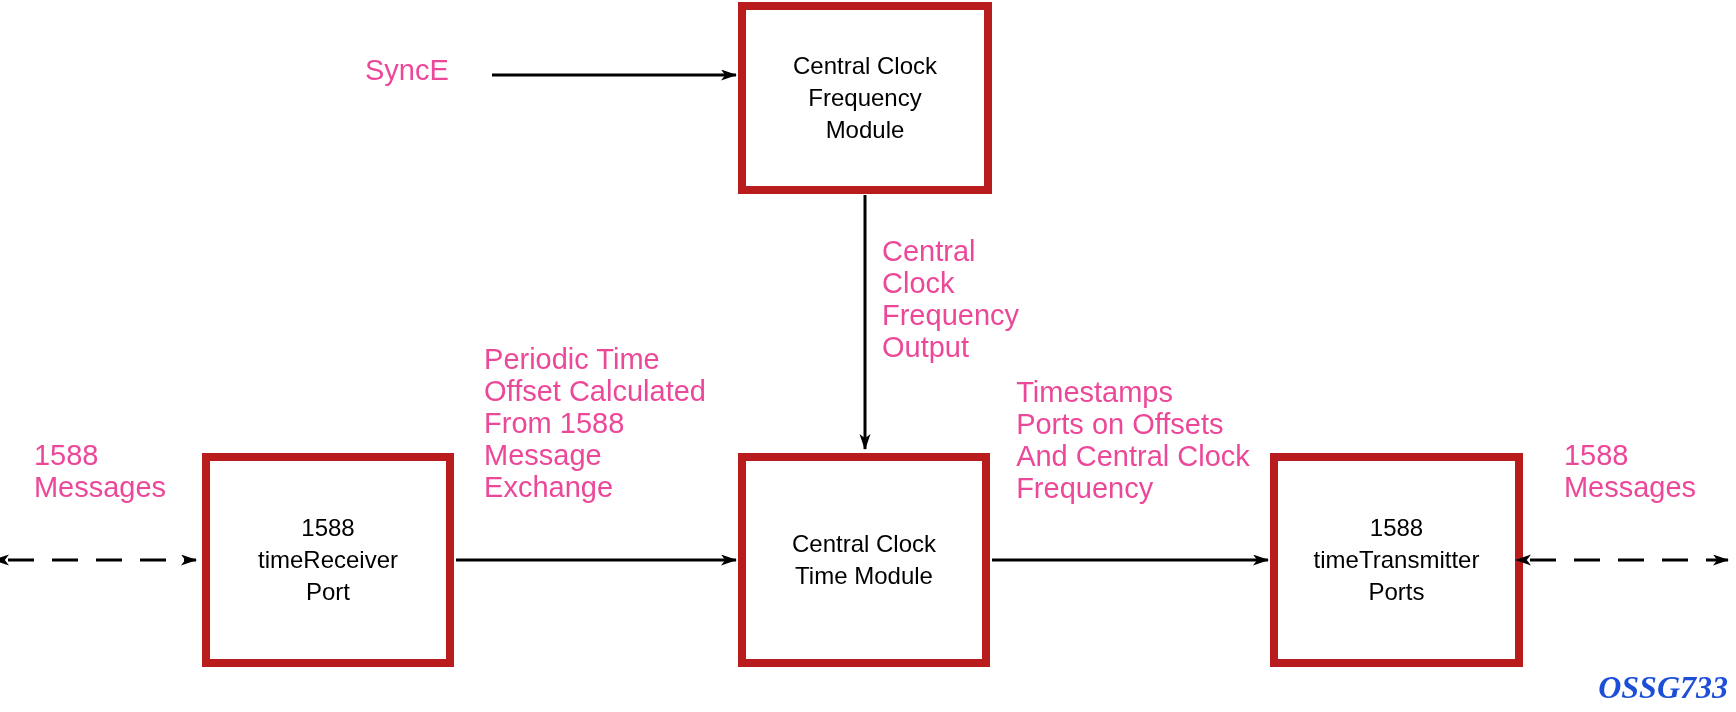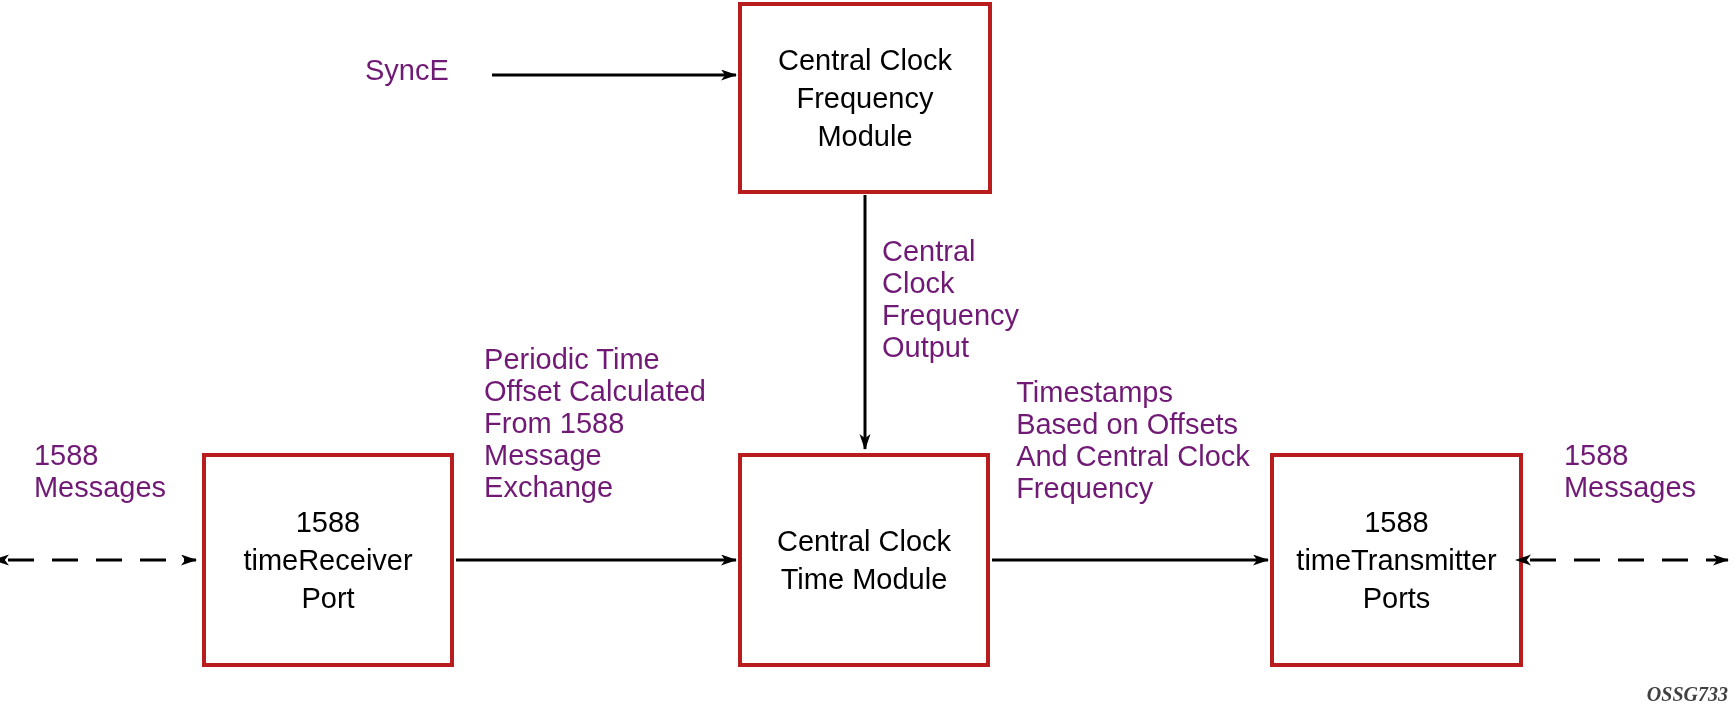--- a/index.html
+++ b/index.html
@@ -8,53 +8,53 @@
     width:1736px;height:712px;
     font-family:"Liberation Sans", sans-serif;
     color:#000000;
     overflow:hidden;
   }
   #canvas{position:relative;width:1736px;height:712px;background:#ffffff;}
 
   .box{
     position:absolute;
     box-sizing:border-box;
-    border:4px solid #b91c1c;
+    border:8px solid #b91c1c;
     background:#ffffff;
     display:flex;
     align-items:center;
     justify-content:center;
     text-align:center;
-    font-size:29px;
+    font-size:24px;
     line-height:1.32;
     white-space:pre-line;
   }
 
   .lbl{
     position:absolute;
     font-size:29px;
     line-height:1.1;
     white-space:pre-line;
-    color:#701a75;
+    color:#ec4899;
   }
   .lbl.center{transform:translateX(-50%);}
   .lbl.left{text-align:left;}
 
   svg.overlay{
     position:absolute;left:0;top:0;width:1736px;height:712px;
     pointer-events:none;
   }
 
   .credit{
     position:absolute;
     font-family:"Liberation Serif", serif;
     font-style:italic;
     font-weight:bold;
-    font-size:20px;
-    color:#404040;
+    font-size:32px;
+    color:#1d4ed8;
     margin-left:43px;
   }
 </style>
 </head>
 <body>
 
 <div id="canvas">
 
   <div class="box" style="left:738px;top:2px;width:254px;height:192px;">Central Clock
 Frequency
@@ -101,21 +101,21 @@
 Frequency
 Output</div>
 
   <div class="lbl center" style="left:595px;top:344px;">Periodic Time
 Offset Calculated
 From 1588
 Message
 Exchange</div>
 
   <div class="lbl center" style="left:1133px;top:377px;">Timestamps
-Based on Offsets
+Ports on Offsets
 And Central Clock
 Frequency</div>
 
   <div class="lbl center" style="left:100px;top:440px;">1588
 Messages</div>
 
   <div class="lbl center" style="left:1630px;top:440px;">1588
 Messages</div>
 
   <div class="credit" style="right:8px;bottom:6px;">OSSG733</div>

